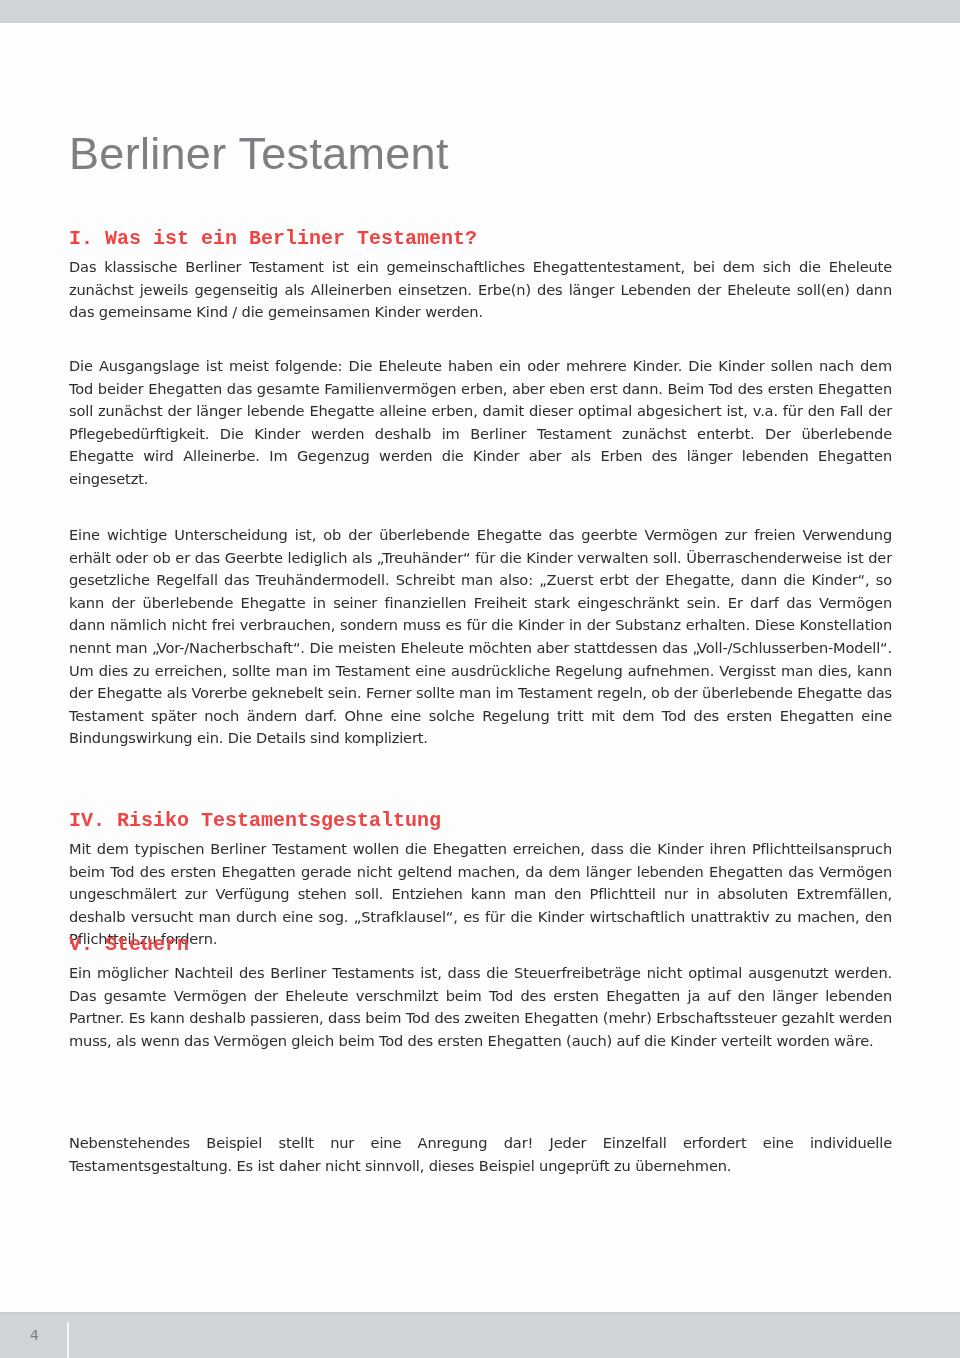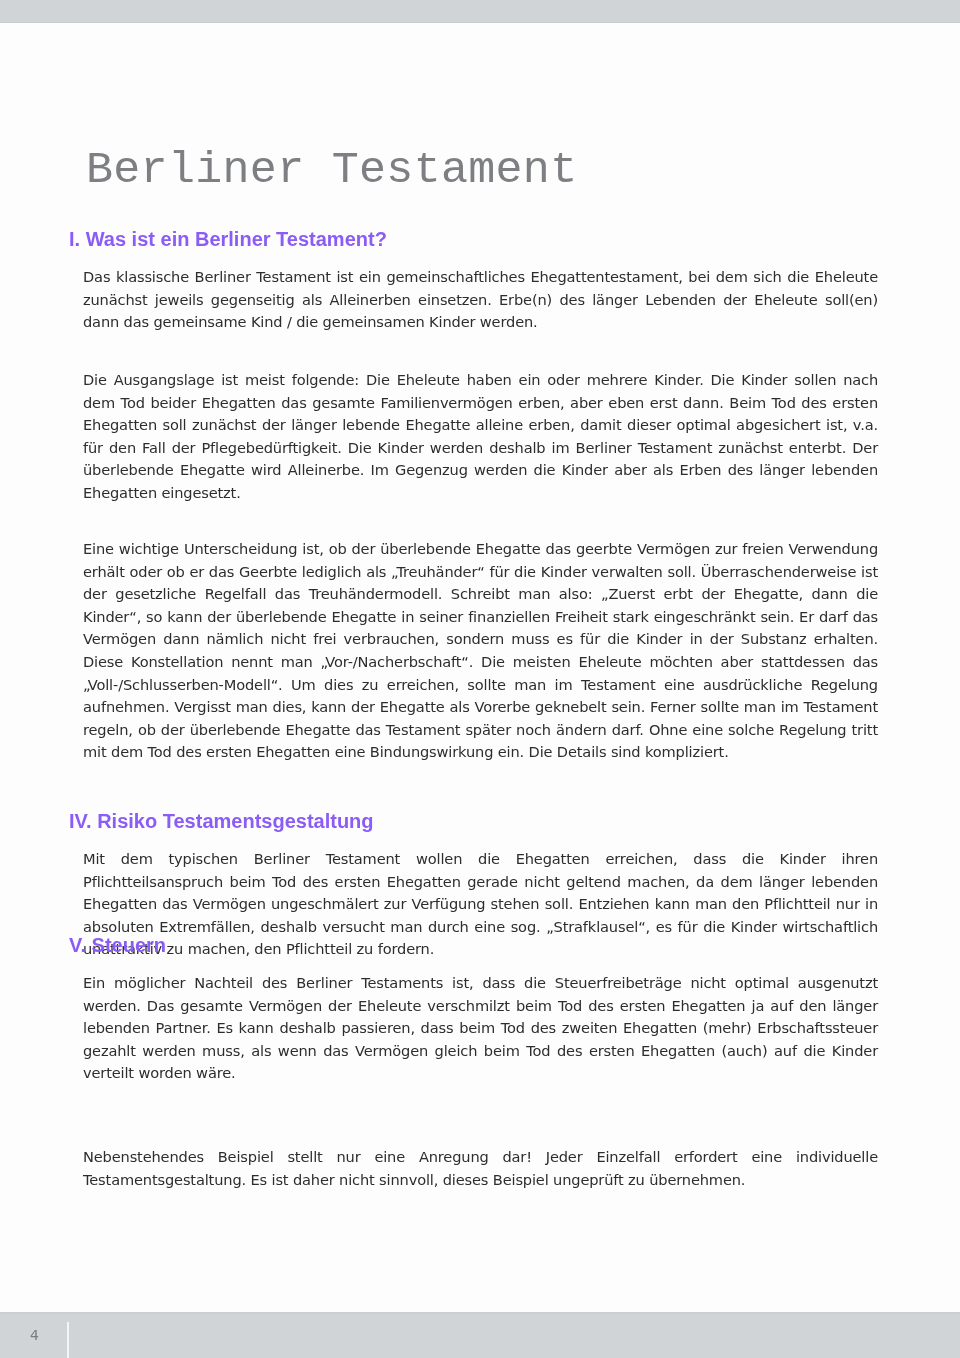--- a/index.html
+++ b/index.html
@@ -25,44 +25,44 @@
     .page {
       position: absolute;
       left: 69px;
       top: 0;
       width: 823px;
     }
     .doc-title {
       position: absolute;
       left: 0;
       top: 128px;
-      margin: 17px;
-      font-family: Liberation Mono, monospace;
+      margin: 0;
+      font-family: Liberation Sans, sans-serif;
       font-weight: normal;
       font-size: 45px;
       letter-spacing: 0.3px;
       color: #7d7f83;
       white-space: nowrap;
     }
     .section {
       position: absolute;
       left: 0;
       width: 823px;
     }
     .section h2 {
       margin: 0 0 4px 0;
-      font-family: Liberation Sans, sans-serif;
+      font-family: Liberation Mono, monospace;
       font-weight: bold;
       font-size: 20px;
-      color: #8b5cf6;
+      color: #ef4444;
       line-height: 26px;
       white-space: nowrap;
     }
     .section p {
-      margin: 14px;
+      margin: 0;
       font-family: "DejaVu Sans", sans-serif;
       font-size: 14.6px;
       line-height: 22.6px;
       color: #2d2d2d;
       text-align: justify;
       letter-spacing: -0.15px;
     }
     #s1 { top: 226px; }
     #s2 { top: 355px; }
     #s3 { top: 524px; }

